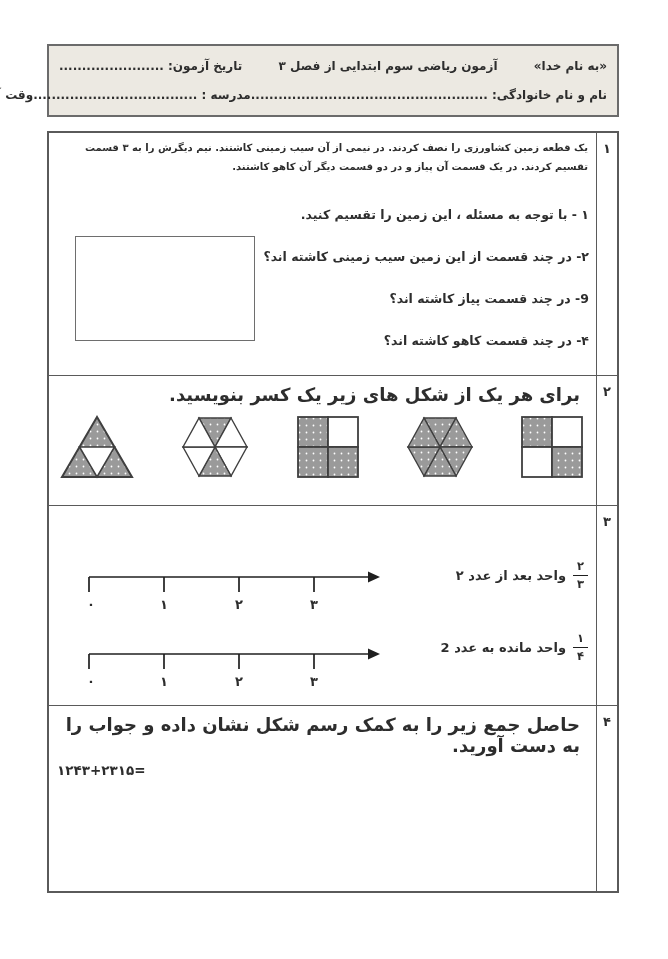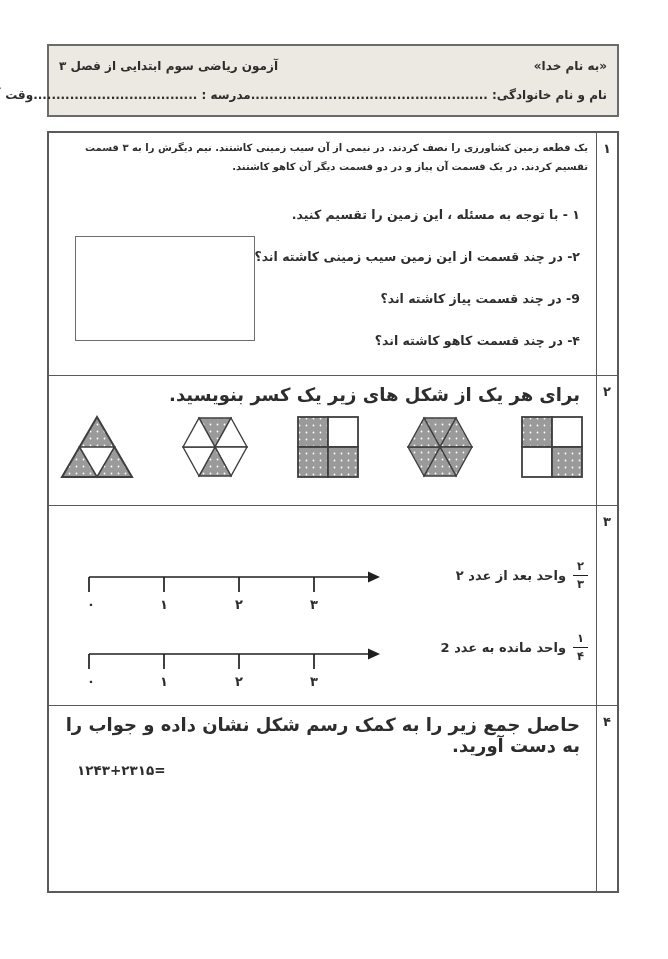--- a/index.html
+++ b/index.html
@@ -30,21 +30,21 @@
   }
   .content { position: relative; flex: 1; }
   .rtl { direction: rtl; text-align: right; }
   .prompt { position: absolute; right: 16px; font-size: 18px; font-weight: bold; }
   
   .sec1 { height: 243px; }
   .intro {
     position: absolute; top: 6px; right: 8px; left: 8px;
     font-size: 10px; font-weight: bold; line-height: 1.85;
   }
-  .subq-list { position: absolute; top: 74px; right: 16px; }
+  .subq-list { position: absolute; top: 74px; right: 7px; }
   .subq { font-size: 12.5px; font-weight: bold; margin-bottom: 27px; direction: rtl; text-align: right; }
   .rect-box {
     position: absolute; left: 26px; top: 103px; width: 180px; height: 105px;
     border: 1.6px solid #6e6e6e; background: #ffffff;
   }
   
   .sec2 { height: 130px; }
   .shapes-row {
     position: absolute; top: 38px; left: 10px; right: 12px;
     display: flex; justify-content: space-between; align-items: center; direction: ltr;
@@ -56,34 +56,35 @@
     align-items: center; gap: 7px; font-size: 13px; font-weight: bold;
   }
   .fraction { display: inline-flex; flex-direction: column; align-items: center; font-size: 11.5px; font-weight: bold; line-height: 1.5; }
   .frac-num { border-bottom: 1.6px solid #1f1f1f; padding: 0 4px; }
   .frac-den { padding: 0 4px; }
   .numberline { position: absolute; left: 36px; }
   
   .sec4 { flex: 1; }
   .expression {
     position: absolute; left: 8px; top: 56px; direction: ltr;
-    font-size: 13.5px; font-weight: bold; letter-spacing: 2px; margin-left: 20px;
+    font-size: 13.5px; font-weight: bold; letter-spacing: 2px;
   }
   svg { display: block; }
   .nl-label { font-size: 13px; font-weight: bold; font-family: "DejaVu Sans", sans-serif; fill: #2d2d2d; }
 </style>
 </head>
 <body>
 
 <div class="page">
 
   <div class="header-box">
     <div class="header-row">
       <span class="header-cell">«به نام خدا»</span>
       <span class="header-cell">آزمون ریاضی سوم ابتدایی از فصل ۳</span>
+      <span class="header-cell">تاریخ آزمون: .......................</span>
     </div>
     <div class="header-row">
       <span class="header-cell">نام و نام خانوادگی: ....................................................</span>
       <span class="header-cell">مدرسه : ....................................</span>
       <span class="header-cell">وقت آزمون: ۵۰ دقیقه</span>
     </div>
   </div>
 
   <div class="main-box">
 

